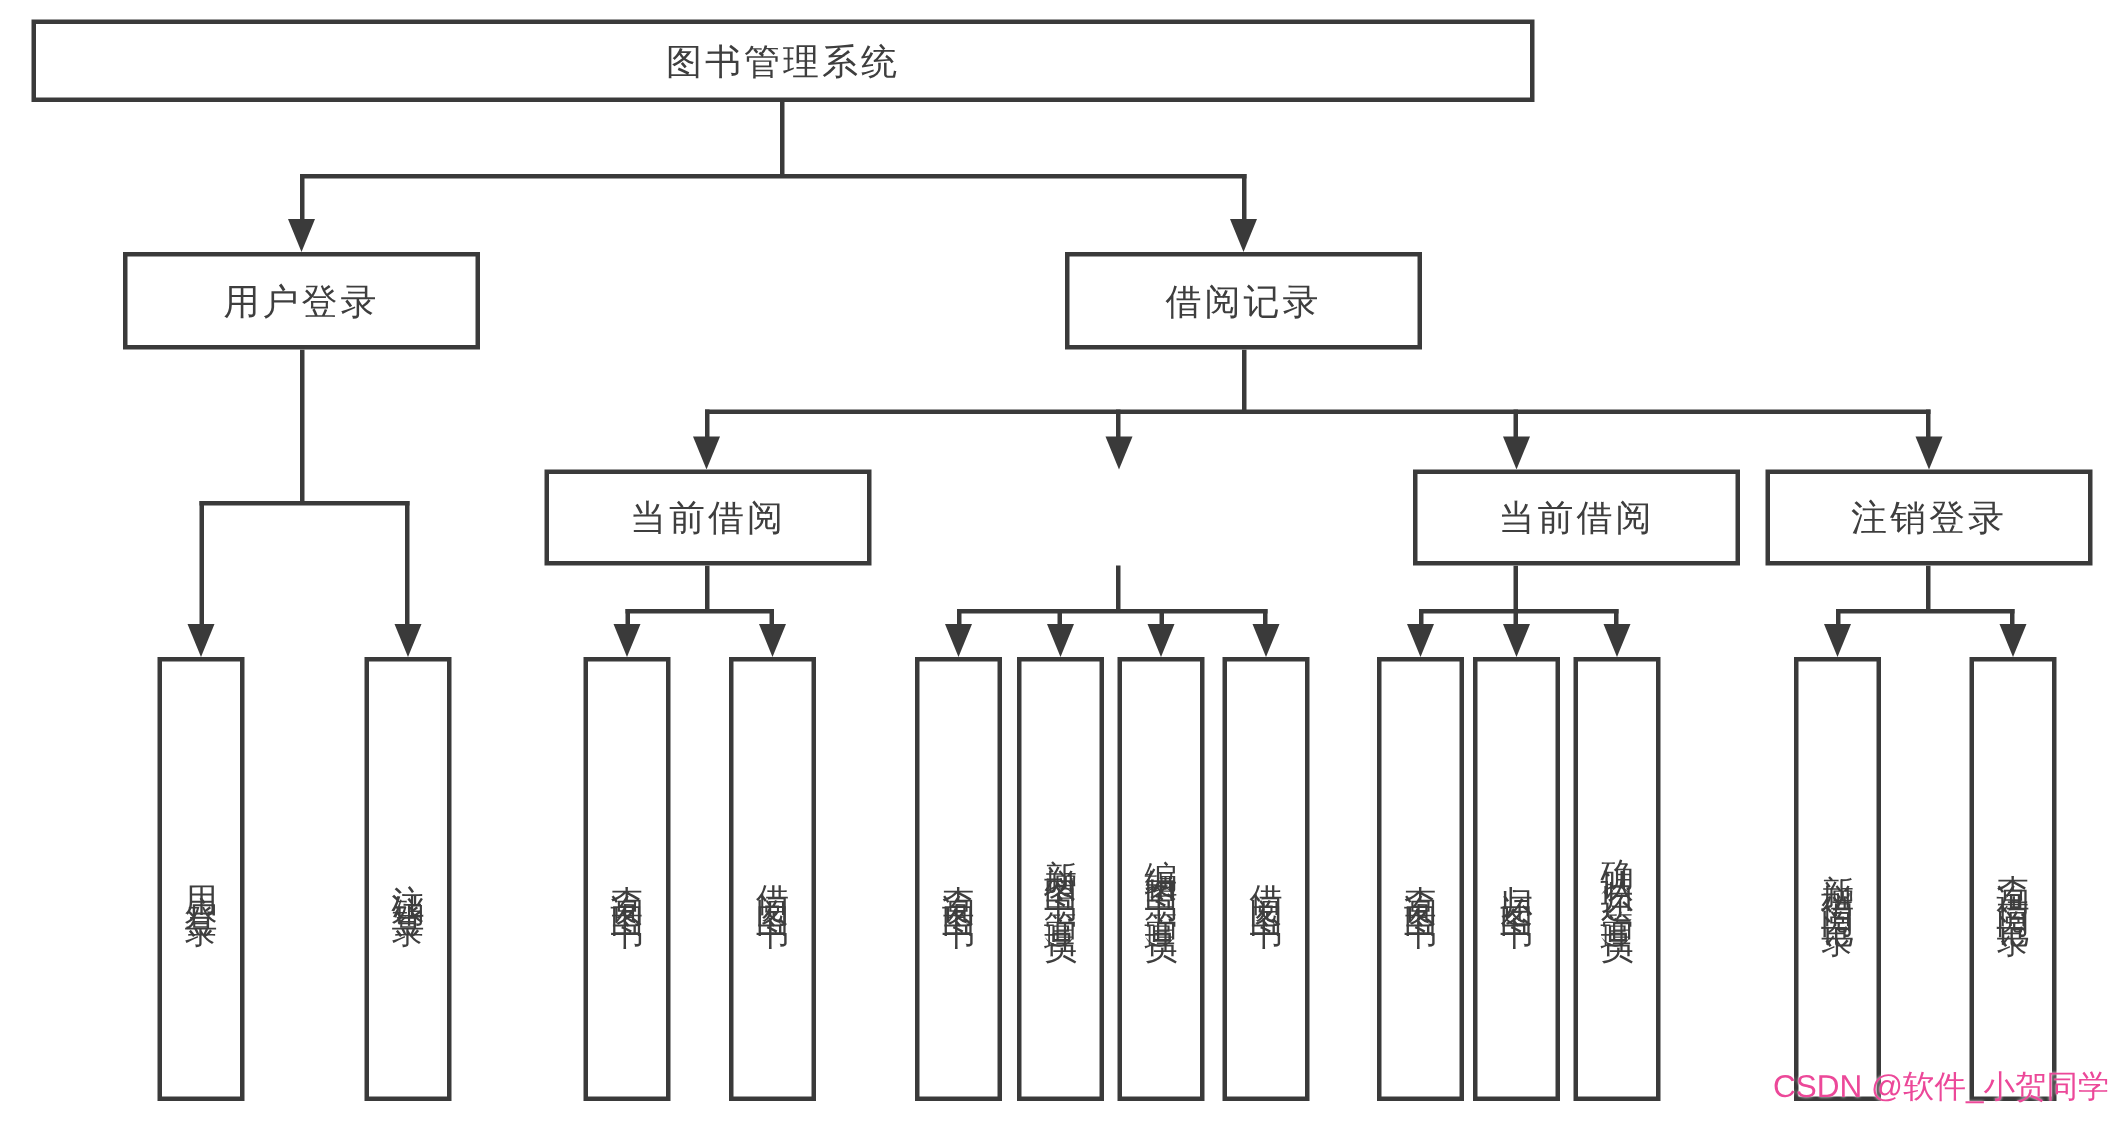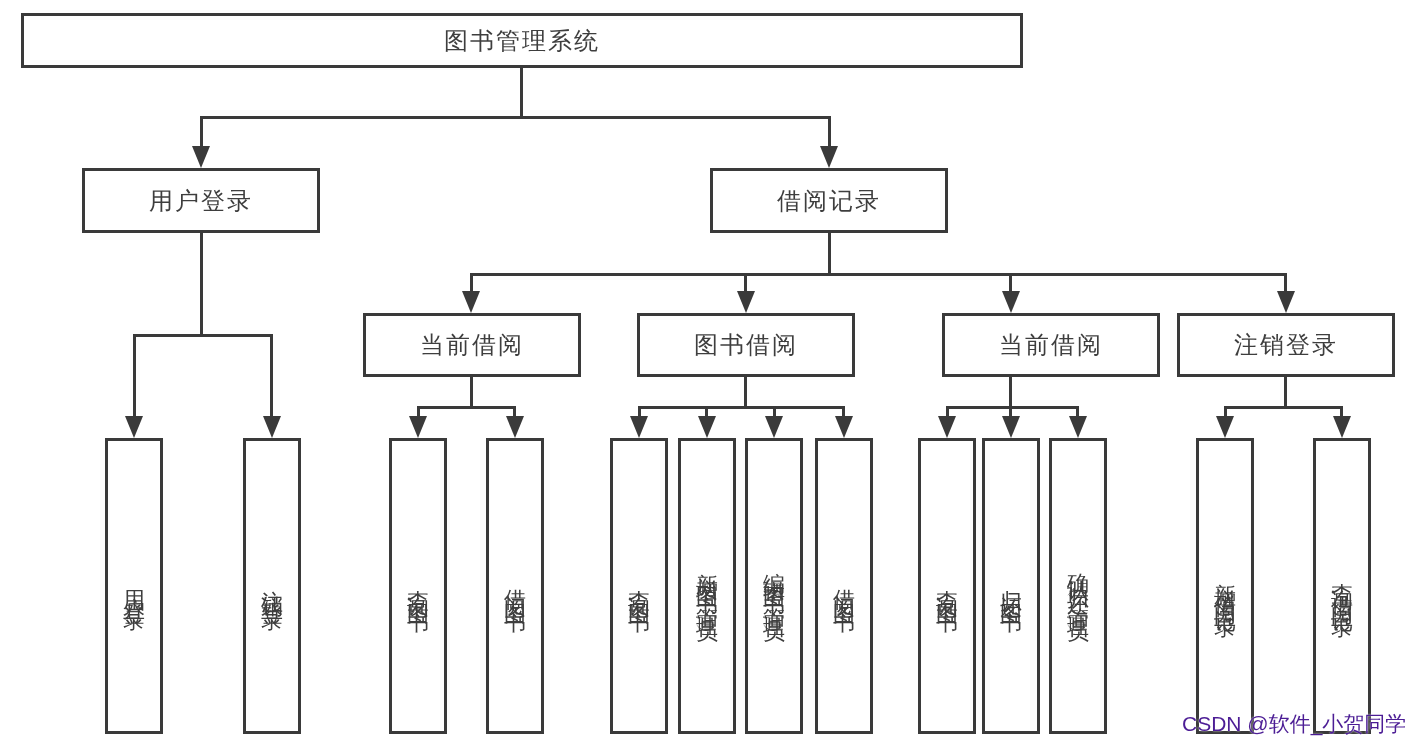--- a/index.html
+++ b/index.html
@@ -35,21 +35,21 @@
     position:absolute;width:0;height:0;z-index:1;
     border-left:9px solid transparent;
     border-right:9px solid transparent;
     border-top:22px solid #3a3a3a;
   }
   
   .watermark{
     position:absolute;
     left:1182px;top:710px;
     font-size:21px;
-    color:#4c1d95;
+    color:#ec4899;
     text-shadow:0 0 2px #ffffff;
     white-space:nowrap;
     z-index:5;
   }
   
   #n-root{left:21px;top:13px;width:1002px;height:55px;}
   #n-user-login{left:82px;top:168px;width:238px;height:65px;}
   #n-book-mgmt{left:710px;top:168px;width:238px;height:65px;}
   #n-new-rec{left:363px;top:313px;width:218px;height:64px;}
   #n-book-borrow{left:637px;top:313px;width:218px;height:64px;}
@@ -91,21 +91,20 @@
   <div class="ln" style="left:470px;top:273px;width:3px;height:22px;"></div>
   <div class="arrow" style="left:462px;top:291px;"></div>
   <div class="ln" style="left:744px;top:273px;width:3px;height:22px;"></div>
   <div class="arrow" style="left:737px;top:291px;"></div>
   <div class="ln" style="left:1009px;top:273px;width:3px;height:22px;"></div>
   <div class="arrow" style="left:1002px;top:291px;"></div>
   <div class="ln" style="left:1284px;top:273px;width:3px;height:22px;"></div>
   <div class="arrow" style="left:1277px;top:291px;"></div>
 
   <div class="node h" id="n-new-rec">当前借阅</div>
-  <div class="node h" id="n-book-borrow">图书借阅</div>
   <div class="node h" id="n-cur-borrow">当前借阅</div>
   <div class="node h" id="n-borrow-rec">注销登录</div>
 
   <div class="ln" style="left:470px;top:377px;width:3px;height:31px;"></div>
   <div class="ln" style="left:417px;top:406px;width:99px;height:3px;"></div>
   <div class="ln" style="left:417px;top:406px;width:3px;height:14px;"></div>
   <div class="arrow" style="left:409px;top:416px;"></div>
   <div class="ln" style="left:513px;top:406px;width:3px;height:14px;"></div>
   <div class="arrow" style="left:506px;top:416px;"></div>
 

